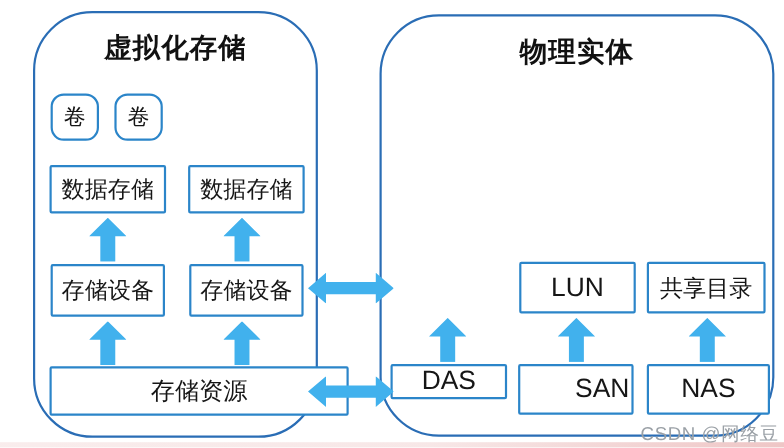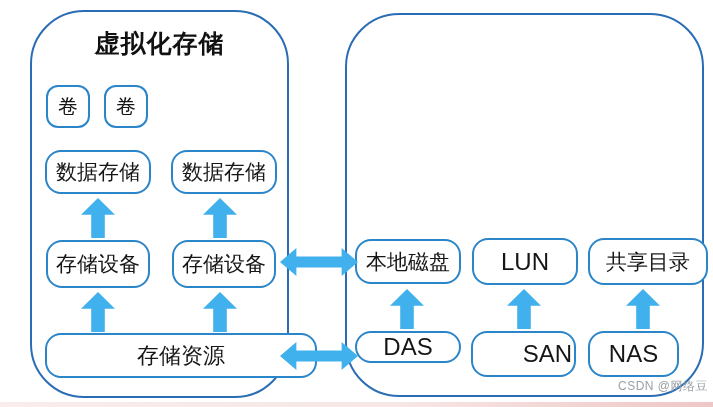--- a/index.html
+++ b/index.html
@@ -36,44 +36,44 @@
     font-size:25px;
     color:#111111;
     letter-spacing:1px;
   }
   .pt-left{left:30px;top:27px;width:259px;}
   .pt-right{left:345px;top:30px;width:359px;}
   .node{
     position:absolute;
     box-sizing:border-box;
     border:2px solid var(--box-border);
-    border-radius:16px;
+    border-radius:2px;
     background:#ffffff;
     display:flex;
     align-items:center;
     justify-content:center;
     font-size:21px;
     color:#161616;
     white-space:nowrap;
   }
   
   .n-vol1{left:46px;top:85px;width:44px;height:43px;border-radius:12px;font-size:20px;}
   .n-vol2{left:104px;top:85px;width:44px;height:43px;border-radius:12px;font-size:20px;}
   .n-ds1{left:45px;top:150px;width:106px;height:44px;}
   .n-ds2{left:171px;top:150px;width:106px;height:44px;}
   .n-dev1{left:46px;top:240px;width:104px;height:48px;}
   .n-dev2{left:172px;top:240px;width:104px;height:48px;}
   .n-res{left:45px;top:333px;width:272px;height:45px;font-size:22px;}
   
   .n-local{left:355px;top:239px;width:106px;height:45px;}
   .n-lun{left:472px;top:238px;width:106px;height:47px;font-size:24px;}
-  .n-share{left:588px;top:238px;width:120px;height:47px;}
+  .n-share{left:588px;top:238px;width:108px;height:47px;}
   .n-das{left:355px;top:331px;width:106px;height:32px;font-size:24px;}
   .n-san{left:471px;top:331px;width:105px;height:46px;font-size:24px;padding-left:48px;}
-  .n-nas{left:588px;top:331px;width:91px;height:46px;font-size:24px;}
+  .n-nas{left:588px;top:331px;width:112px;height:46px;font-size:24px;}
   
   .arrow-up{
     position:absolute;
     width:34px;height:40px;
     background:var(--arrow-blue);
     clip-path:polygon(50% 0,100% 42%,70% 42%,70% 100%,30% 100%,30% 42%,0 42%);
   }
   .ua1{left:81px;top:198px;}
   .ua2{left:203px;top:198px;}
   .ua3{left:81px;top:292px;}
@@ -84,22 +84,22 @@
   .arrow-double{
     position:absolute;
     width:78px;height:28px;
     background:var(--arrow-blue);
     clip-path:polygon(0 50%,21% 0,21% 30%,79% 30%,79% 0,100% 50%,79% 100%,79% 70%,21% 70%,21% 100%);
   }
   .da1{left:280px;top:248px;}
   .da2{left:280px;top:342px;}
   .watermark{
     position:absolute;
-    right:5px;bottom:12px;
-    font-size:12px;
+    right:5px;bottom:1px;
+    font-size:17px;
     color:var(--watermark-gray);
     letter-spacing:0.5px;
     z-index:5;
   }
   .bottom-strip{
     position:absolute;
     left:0;bottom:0;
     width:100%;height:5px;
     background:linear-gradient(90deg, rgba(238,202,202,0.35) 0%, rgba(238,202,202,0.45) 55%, rgba(236,188,188,0.85) 100%);
     z-index:4;
@@ -107,30 +107,30 @@
 </style>
 </head>
 <body>
 
 <div class="canvas">
 
   <div class="panel left"></div>
   <div class="panel right"></div>
 
   <div class="panel-title pt-left">虚拟化存储</div>
+  <div class="panel-title pt-right">物理实体</div>
 
   <div class="node n-vol1">卷</div>
   <div class="node n-vol2">卷</div>
   <div class="node n-ds1">数据存储</div>
   <div class="node n-ds2">数据存储</div>
   <div class="node n-dev1">存储设备</div>
   <div class="node n-dev2">存储设备</div>
   <div class="node n-res">存储资源</div>
 
-  <div class="node n-local">本地磁盘</div>
   <div class="node n-lun">LUN</div>
   <div class="node n-share">共享目录</div>
   <div class="node n-das">DAS</div>
   <div class="node n-san">SAN</div>
   <div class="node n-nas">NAS</div>
 
   <div class="arrow-up ua1"></div>
   <div class="arrow-up ua2"></div>
   <div class="arrow-up ua3"></div>
   <div class="arrow-up ua4"></div>

